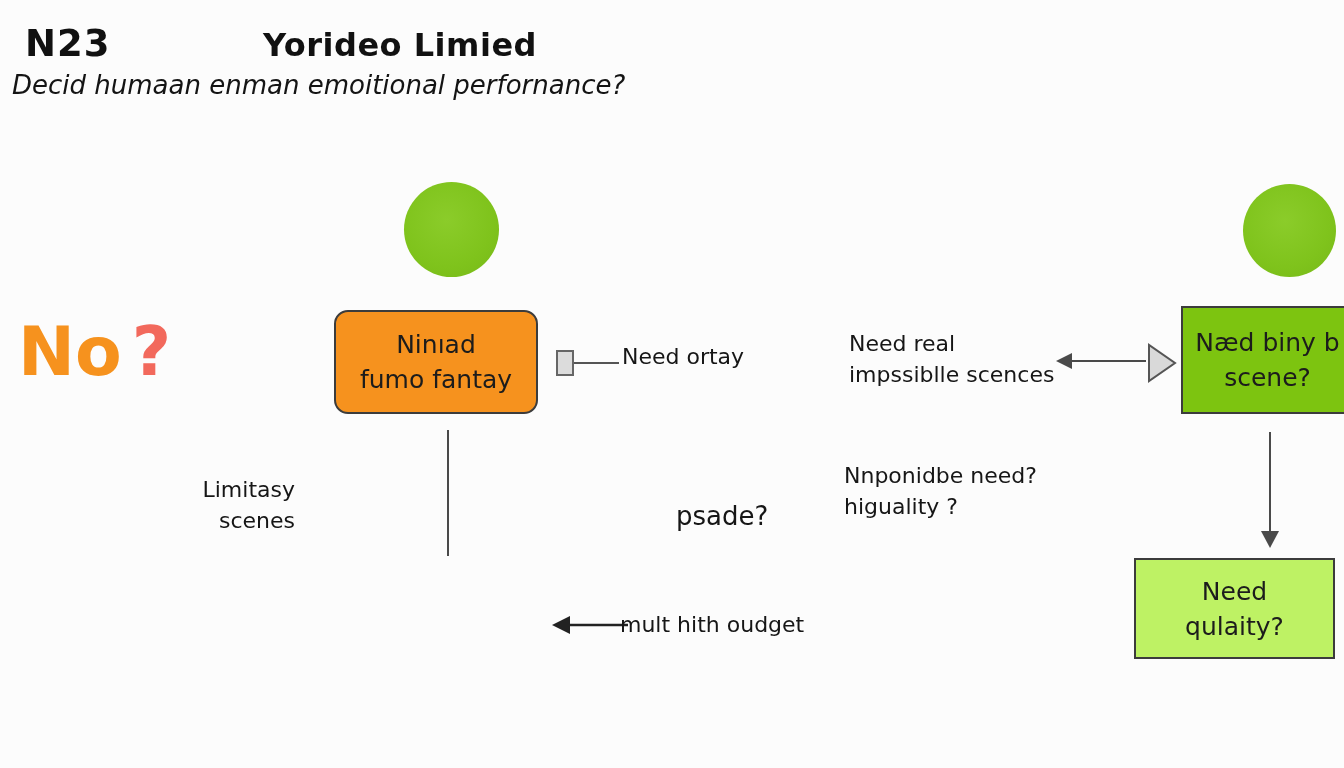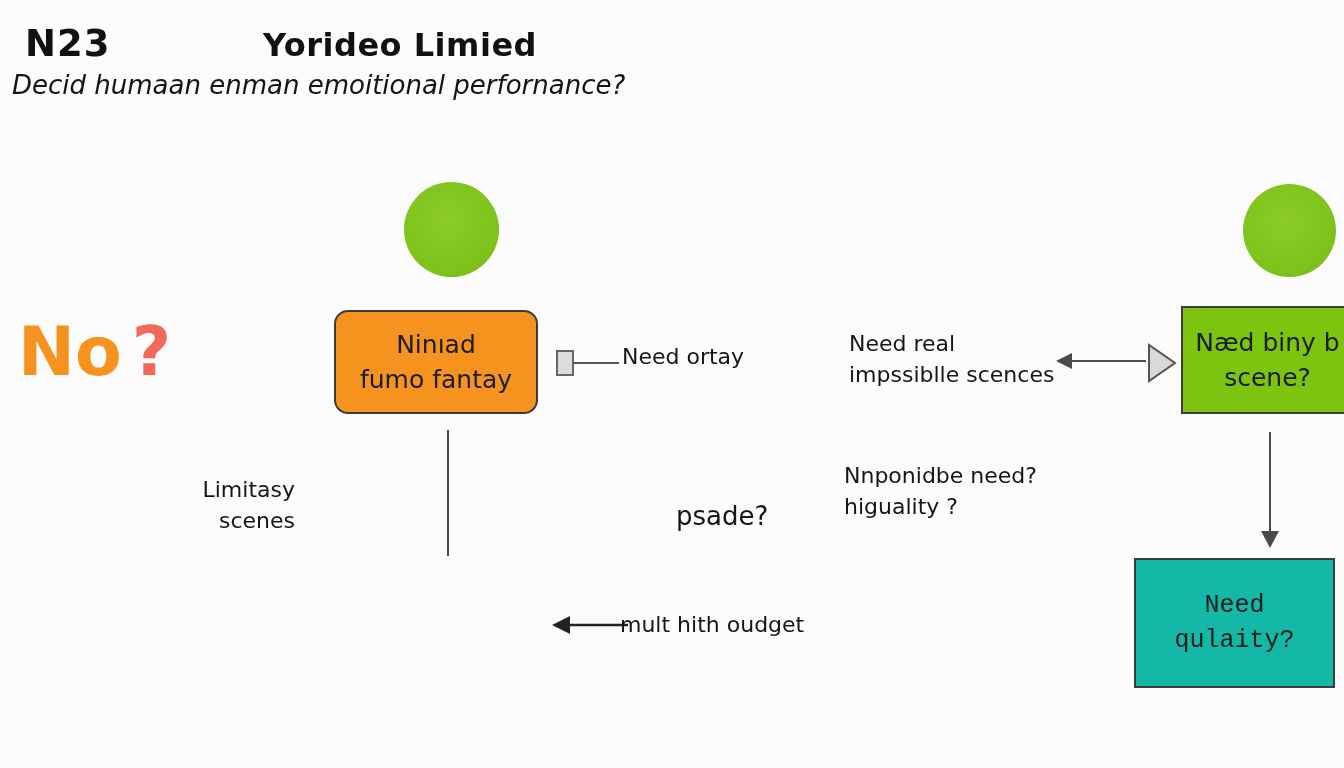--- a/index.html
+++ b/index.html
@@ -52,21 +52,21 @@
     text-align: center;
     border: 2px solid #3c3c3c;
     color: #1c1c1c;
     font-size: 25px;
     line-height: 1.4;
     box-sizing: border-box;
   }
   .box-orange { left: 334px; top: 310px; width: 204px; height: 104px; background: #f6921e; border-radius: 14px; }
   .box-green  { left: 1181px; top: 306px; width: 173px; height: 108px; background: #7dc410; }
   .box-teal   { left: 339px; top: 577px; width: 212px; height: 111px; background: #16b5a8; font-size: 24px; }
-  .box-red    { left: 1134px; top: 558px; width: 201px; height: 130px; background: #14b8a6; font-family: Liberation Mono, monospace; }
+  .box-red    { left: 1134px; top: 558px; width: 201px; height: 101px; background: #bef264; }
 
   .label {
     color: #161616;
     font-size: 22px;
     line-height: 1.42;
   }
   .lbl-need-ortay { left: 622px; top: 341px; }
   .lbl-need-real  { left: 849px; top: 328px; }
   .lbl-limitasy   { left: 183px; top: 459px; width: 112px; text-align: right; margin-top: 15px; }
   .lbl-psade      { left: 676px; top: 498px; font-size: 26px; }

